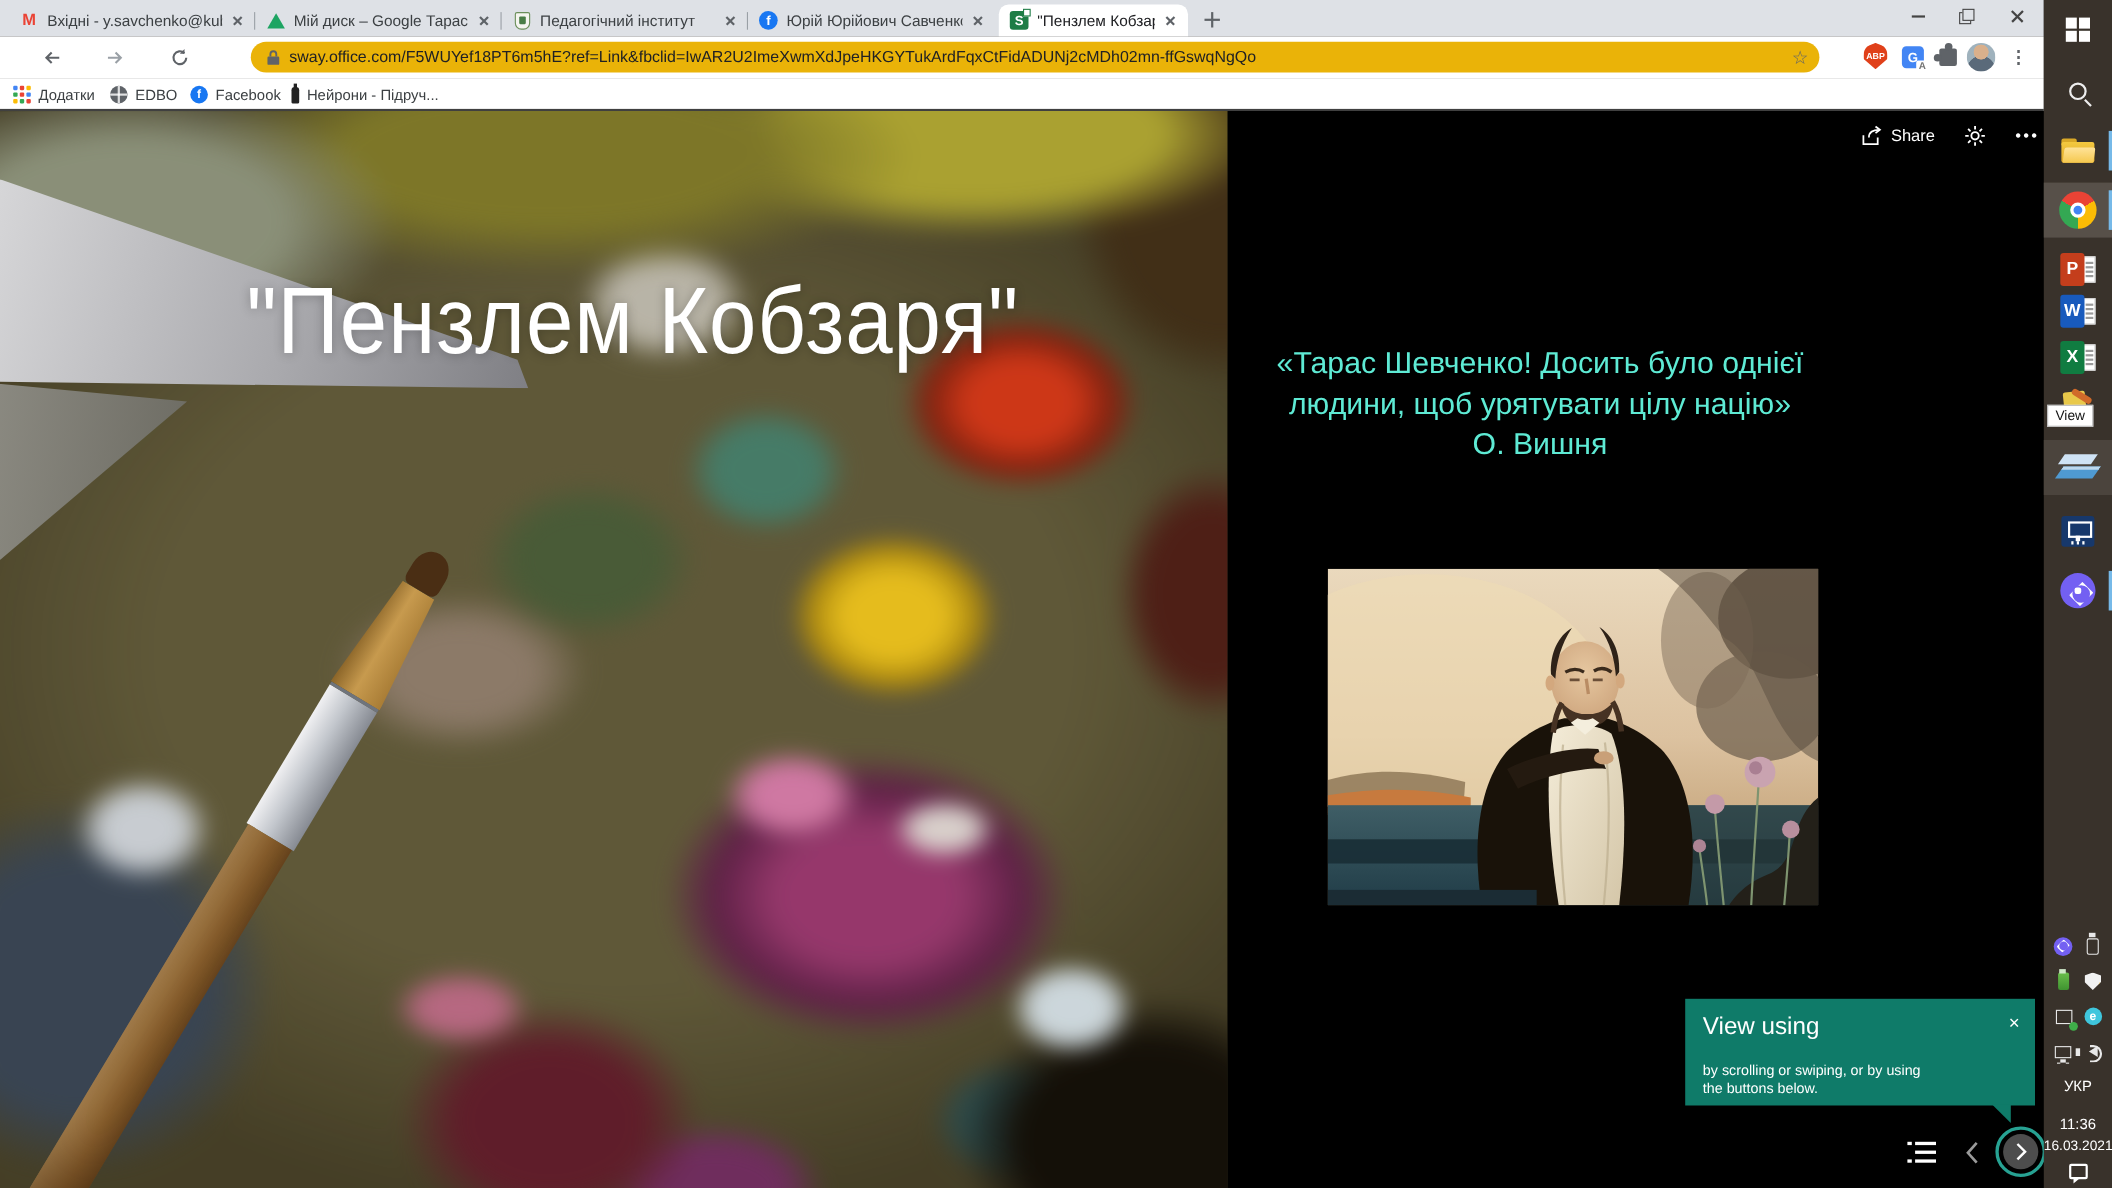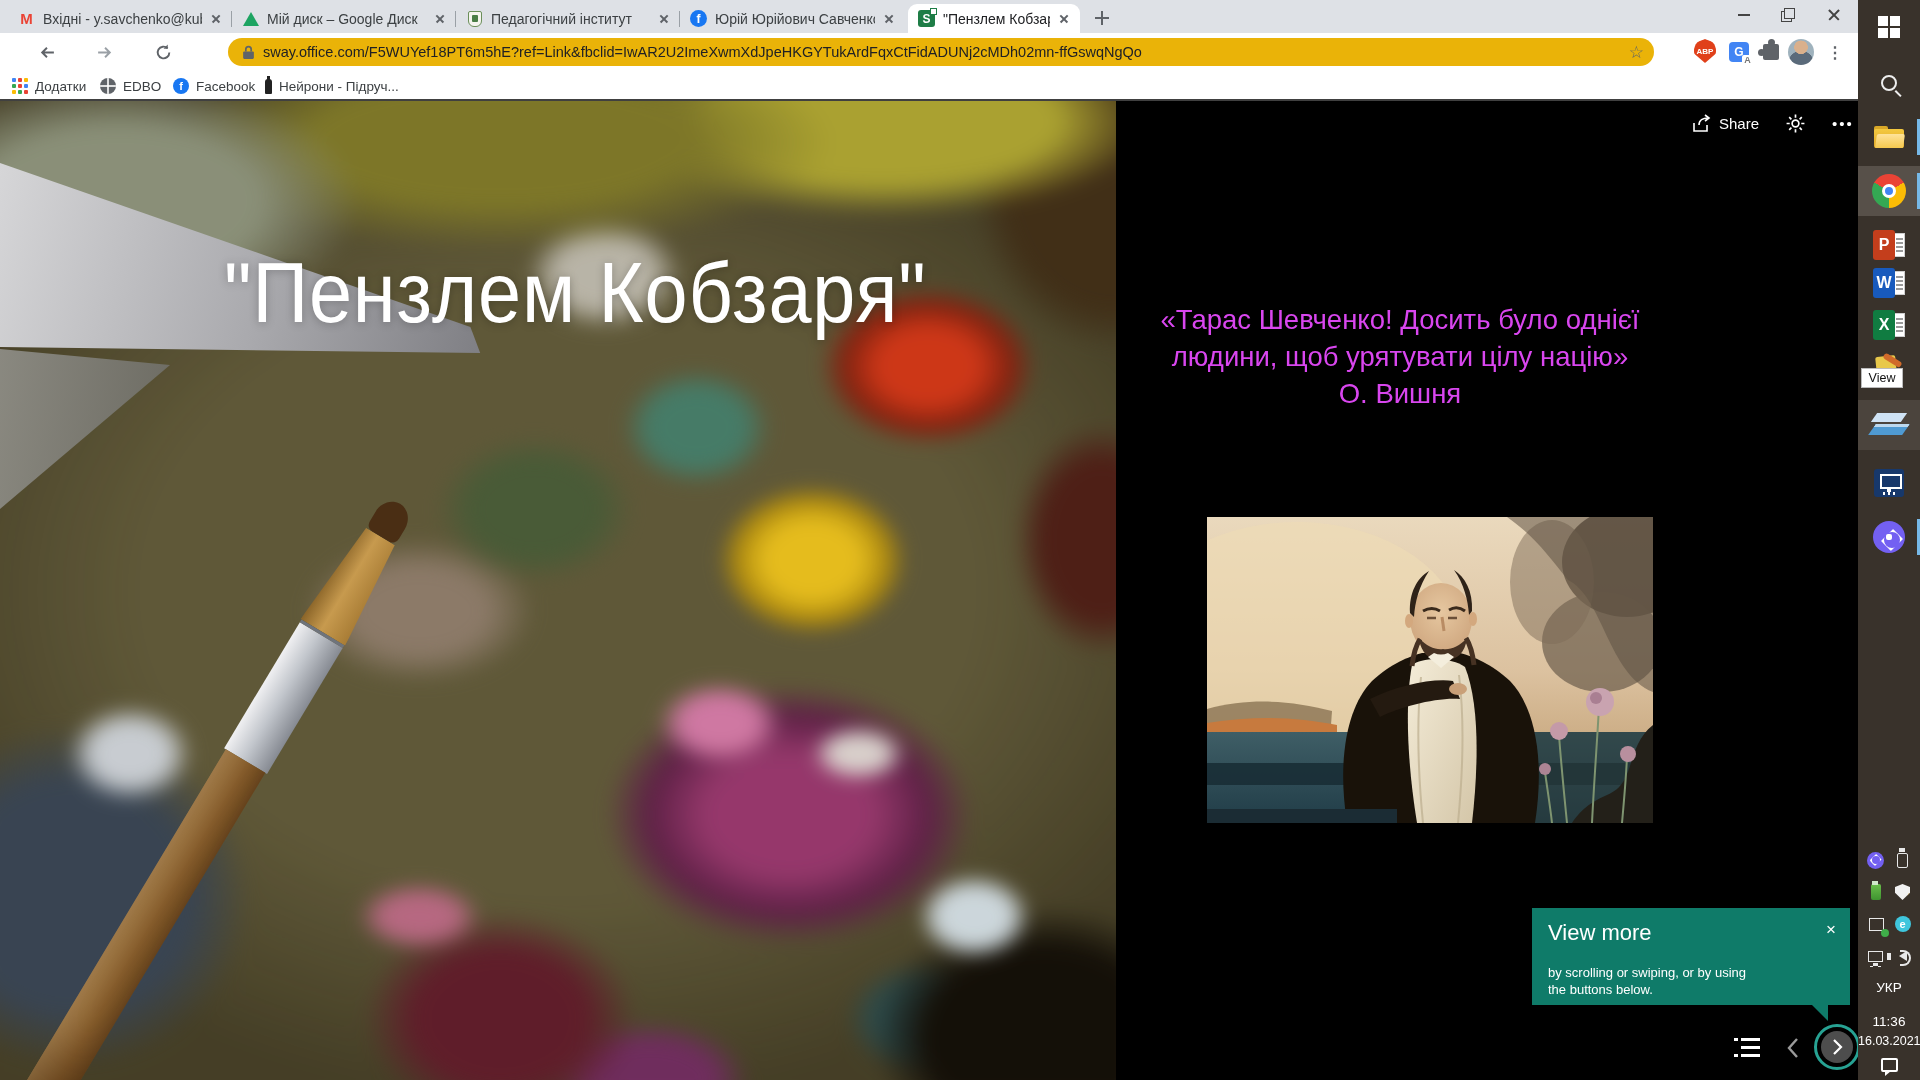--- a/index.html
+++ b/index.html
@@ -125,21 +125,21 @@
   .brush .handle { width:46px; height:470px;
       background:linear-gradient(90deg,#c59a5e,#9a6c34 60%,#7a5224);
       border-radius:0 0 10px 10px; box-shadow:inset 0 -120px 60px rgba(40,20,5,.45);}
   .sway-title { left:224px; top:243px; color:#fff; font-size:86px; font-weight:200;
       letter-spacing:1px; transform:scaleX(.9); transform-origin:left top;
       text-shadow:0 1px 10px rgba(0,0,0,.25); white-space:nowrap; }
 
   .blackpanel { position:absolute; left:1116px; top:0; width:742px; height:979px; background:#000;}
   .sharebar { left:1692px; top:110px; height:26px; display:flex; align-items:center; gap:26px; color:#fff;}
   .sharebar .lbl { font-size:15px; margin-left:7px;}
-  .quote { left:1158px; top:301px; width:484px; color:#d946ef; font-size:27.5px;
+  .quote { left:1158px; top:311px; width:484px; color:#5eead4; font-size:27.5px;
       line-height:37px; text-align:center; }
   .portrait { left:1207px; top:517px; width:446px; height:306px; }
 
   .toast { left:1532px; top:908px; width:318px; height:97px; background:#0f7b69; color:#fff; padding:12px 16px;}
   .toast-title { font-size:22px; font-weight:400; }
   .toast-body { font-size:13px; line-height:17px; margin-top:18px; width:212px;}
   .toast-x { position:absolute; right:14px; top:12px; font-size:17px; color:#fff; }
   .toast-notch { position:absolute; right:22px; bottom:-16px; width:0; height:0;
       border-top:17px solid #0f7b69; border-left:17px solid transparent; }
 
@@ -246,21 +246,21 @@
     <div class="tab" style="left:8px;width:224px">
       <span class="fav fav-gmail">M</span>
       <span class="tab-title">Вхідні - y.savchenko@kubg.edu.u</span>
       <span class="xicon"></span>
       <span class="sep"></span>
     </div>
     <div class="tab" style="left:232px;width:224px">
       <span class="fav">
           <span class="fav-drive"></span>
         </span>
-      <span class="tab-title">Мій диск – Google Диск</span>
+      <span class="tab-title">Мій диск – Google Тарас</span>
       <span class="xicon"></span>
       <span class="sep"></span>
     </div>
     <div class="tab" style="left:456px;width:224px">
       <span class="fav">
           <span class="fav-inst"></span>
         </span>
       <span class="tab-title">Педагогічний інститут</span>
       <span class="xicon"></span>
       <span class="sep"></span>
@@ -450,21 +450,21 @@
       <circle cx="393" cy="185" r="14" fill="#c9a3b0"></circle>
         <circle cx="389" cy="181" r="6" fill="#a97f92"></circle>
       <circle cx="352" cy="214" r="9" fill="#c49aa8"></circle>
         <circle cx="421" cy="237" r="8" fill="#b88f9e"></circle>
       <circle cx="338" cy="252" r="6" fill="#ad8494"></circle>
       <rect x="0" y="292" width="190" height="14" fill="#1b2c34"></rect>
     </svg>
   </div>
 
   <div class="abs toast">
-    <div class="toast-title">View more</div>
+    <div class="toast-title">View using</div>
     <div class="toast-body">by scrolling or swiping, or by using the buttons below.</div>
     <div class="toast-x">×</div>
     <div class="toast-notch"></div>
   </div>
 
   <div class="abs navgroup">
     <div class="toc">
       <i class="d1"></i>
         <i class="l1"></i>
         <i class="l2"></i>

